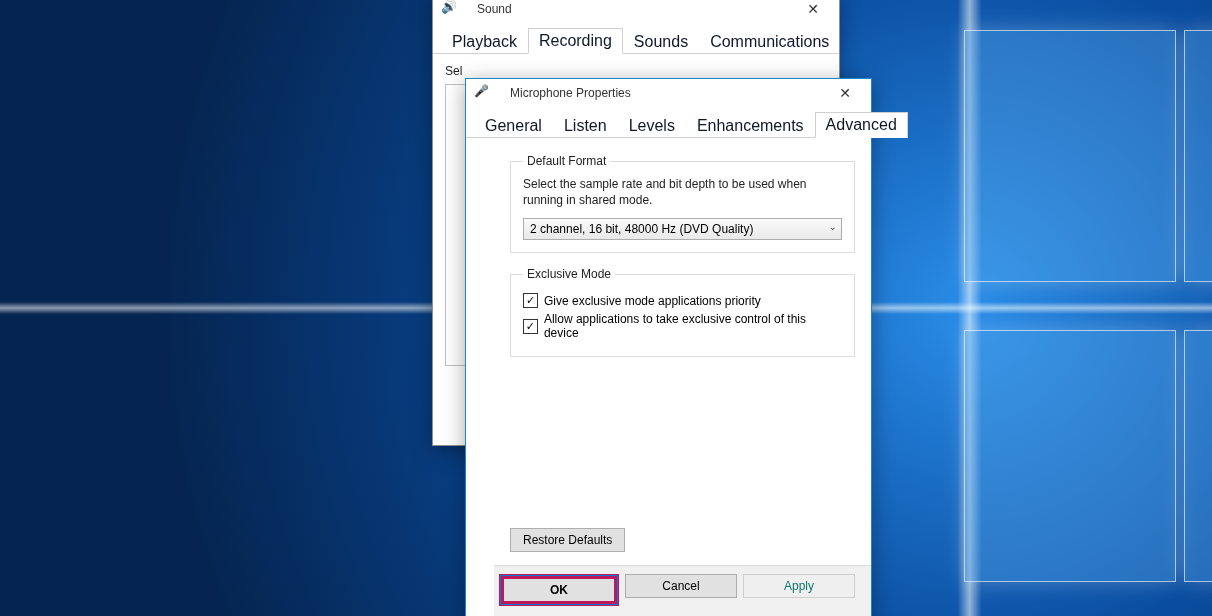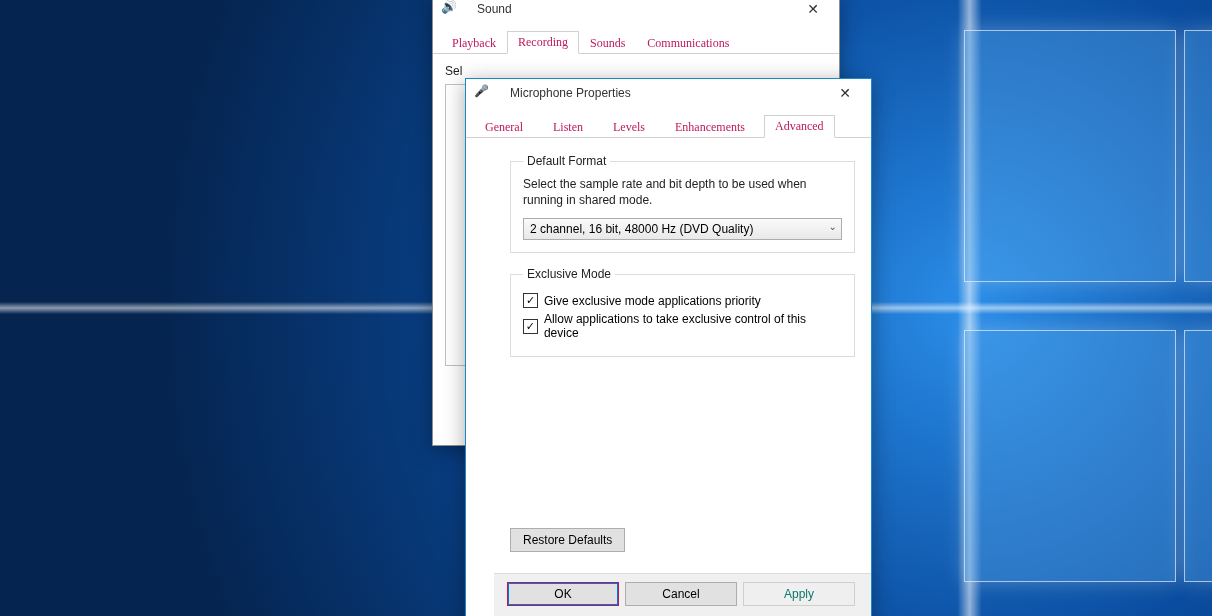--- a/index.html
+++ b/index.html
@@ -81,29 +81,28 @@
   .tabstrip {
     display: flex;
     align-items: flex-end;
     padding: 6px 8px 0 8px;
     border-bottom: 1px solid #d0d0d0;
     height: 24px;
     background: #fff;
   }
   .tab {
     padding: 3px 10px 3px 10px;
-    font-size: 12px;
-    color: #be185d;
+    font-size: 16px;
+    color: #0f172a;
     border: 1px solid transparent;
     border-bottom: none;
     margin-right: 0;
     position: relative;
     top: 1px;
     cursor: default;
-    font-family: Liberation Serif, serif;
   }
   .tab.active {
     background: #fff;
     border-color: #d0d0d0;
     border-bottom: 1px solid #fff;
     top: 1px;
     z-index: 2;
   }
 
   
@@ -184,21 +183,21 @@
     align-items: center;
     justify-content: center;
     min-width: 86px;
     height: 22px;
     background: #e1e1e1;
     border: 1px solid #adadad;
     font-size: 12px;
     padding: 0 12px;
     cursor: default;
   }
-  .btn.primary { border: 1px solid #be185d; outline: 1px solid #0078d7; outline-offset: -2px; }
+  .btn.primary { border: 5px solid #be185d; outline: 1px solid #0078d7; outline-offset: -2px; font-weight: bold; }
   .btn.disabled { color: #0f766e; background: #efefef; border-color: #cfcfcf; }
 
   .mic-footer {
     position: absolute;
     left: 0; right: 0;
     bottom: 0;
     border-top: 1px solid #dcdcdc;
     padding: 8px 16px 10px 0;
     display: flex;
     justify-content: flex-end;
@@ -241,21 +240,21 @@
   </div>
 </div>
 
 <div class="window" style="left:465px; top:78px; width:405px; height:550px; border-color:#1a87c9;">
   <div class="titlebar">
     <span class="mic-icon"></span>
     <span class="title-text">Microphone Properties</span>
     <span class="close-x">✕</span>
   </div>
 
-  <div class="tabstrip inner" style="gap:8px;">
+  <div class="tabstrip inner" style="">
     <div class="tab">General</div>
     <div class="tab">Listen</div>
     <div class="tab">Levels</div>
     <div class="tab">Enhancements</div>
     <div class="tab active">Advanced</div>
   </div>
 
   <div class="mic-body">
 
     <fieldset class="group">

